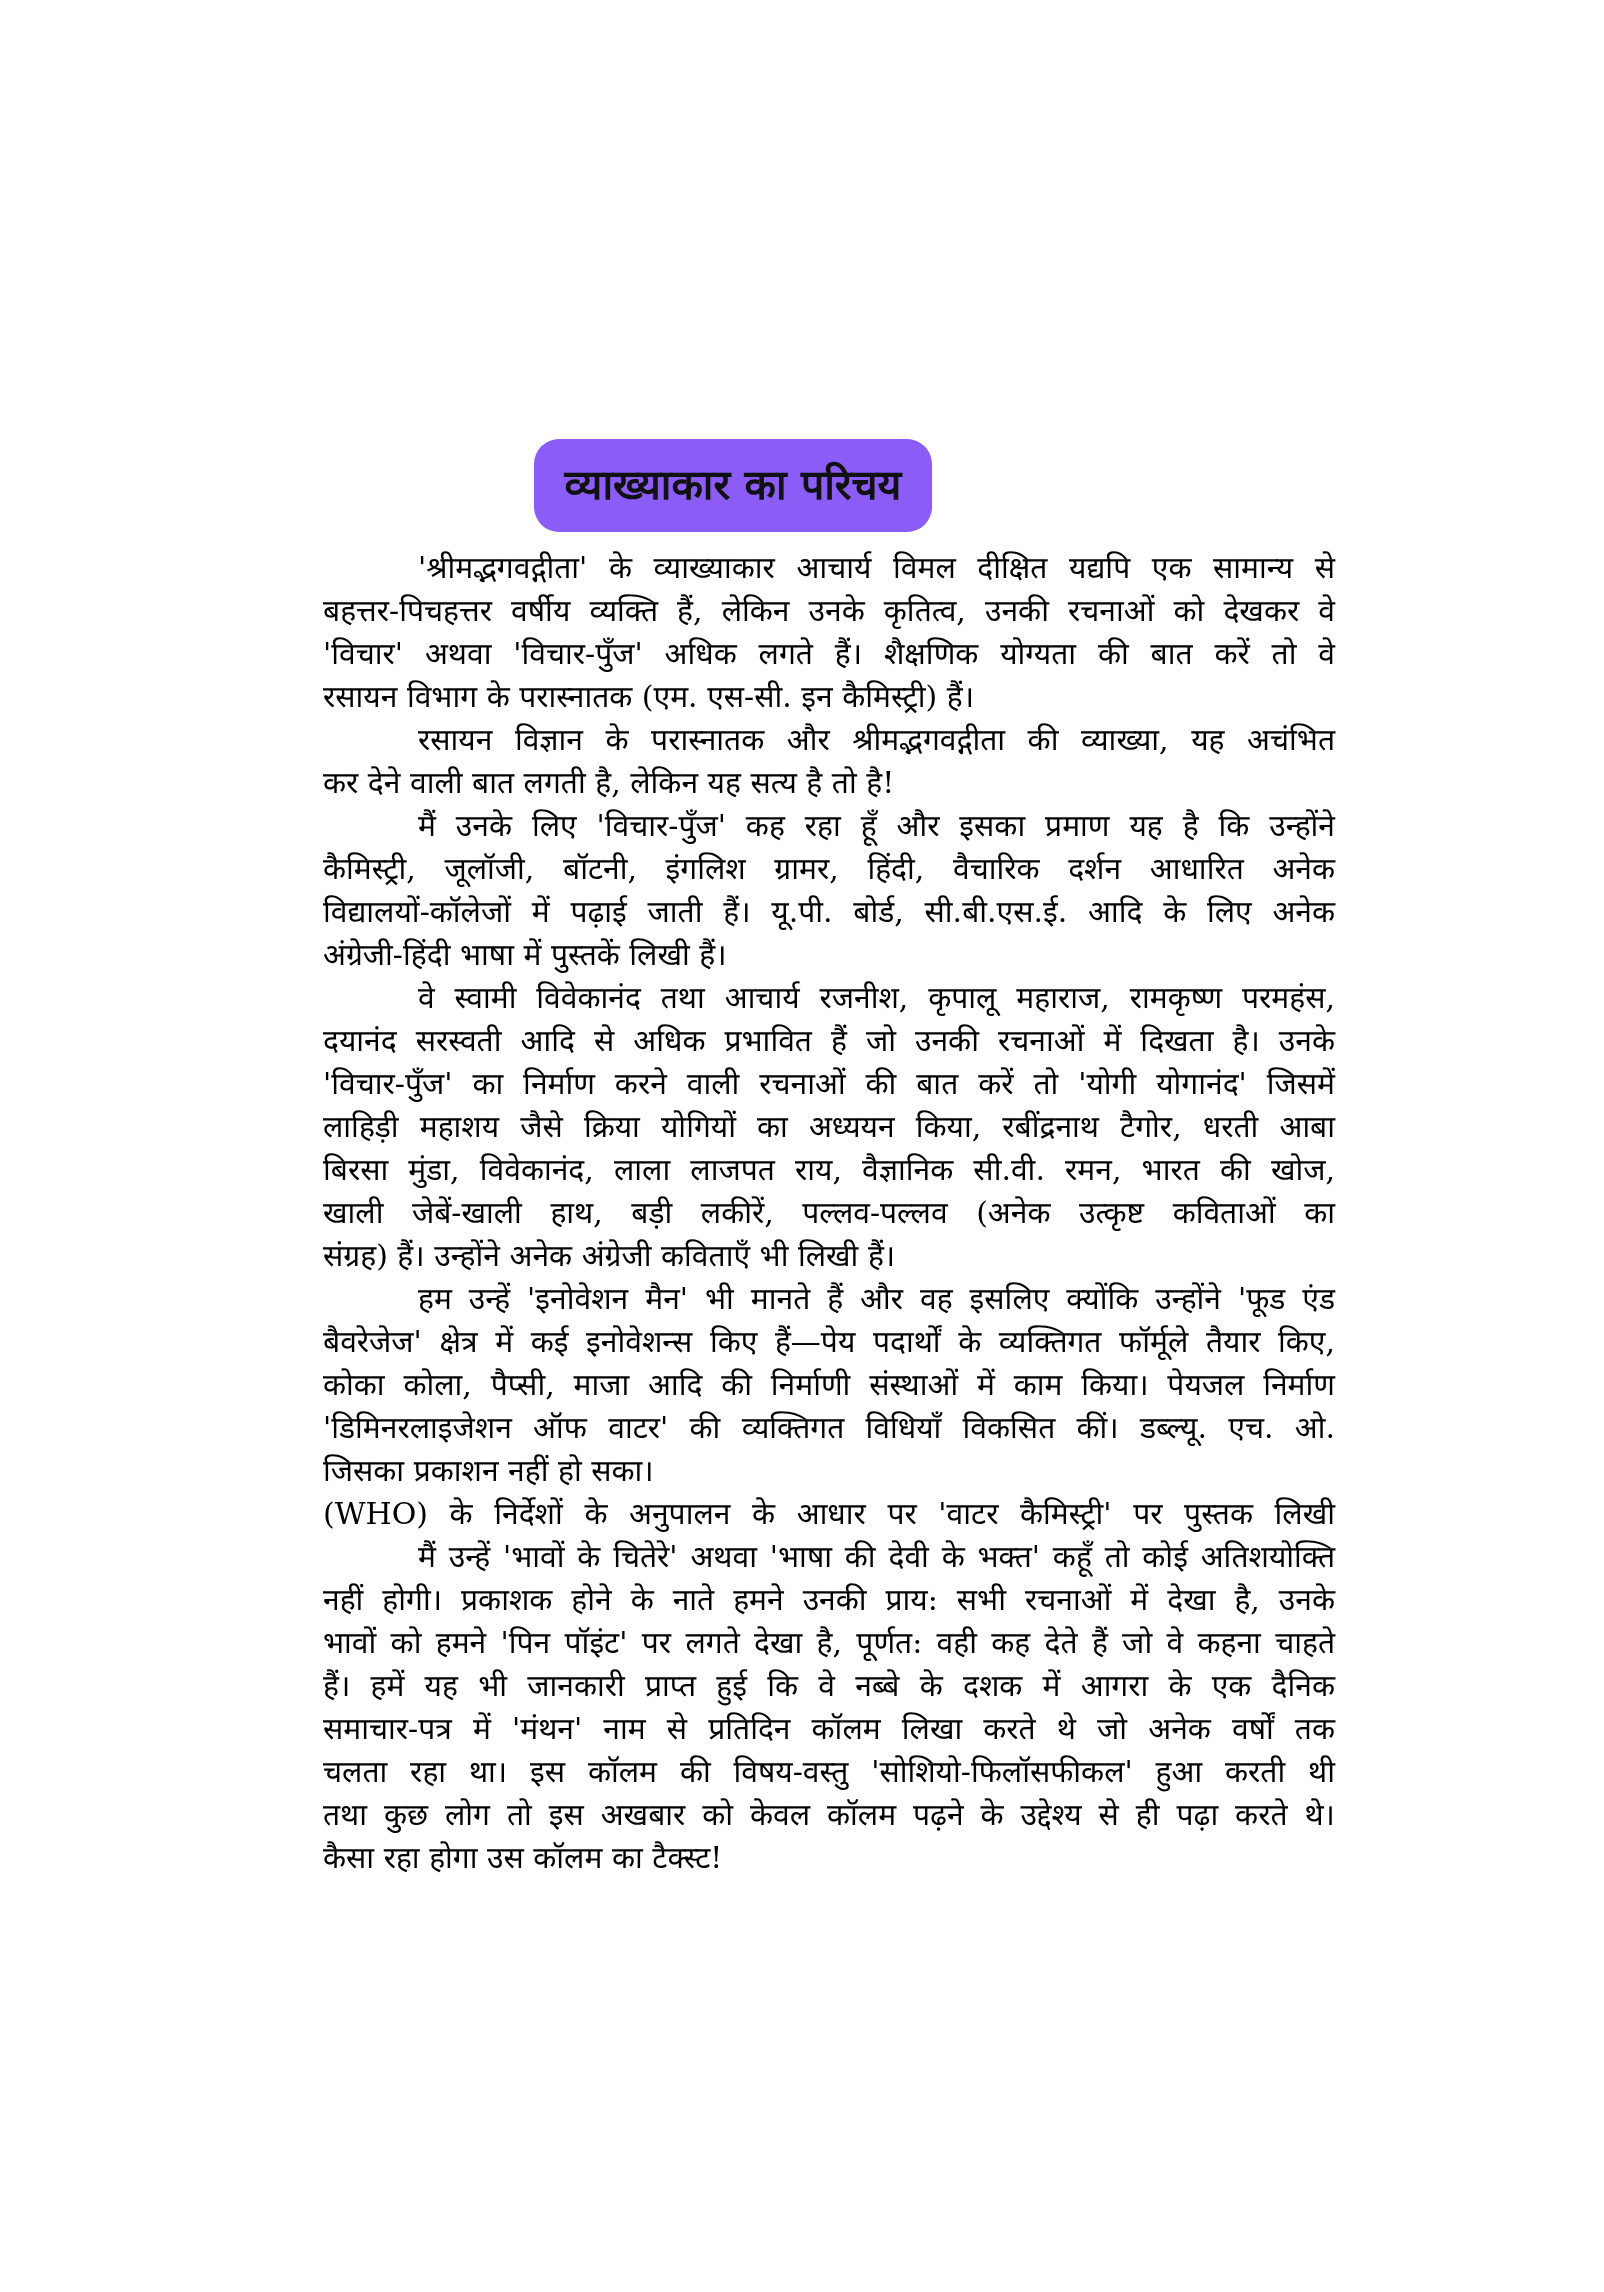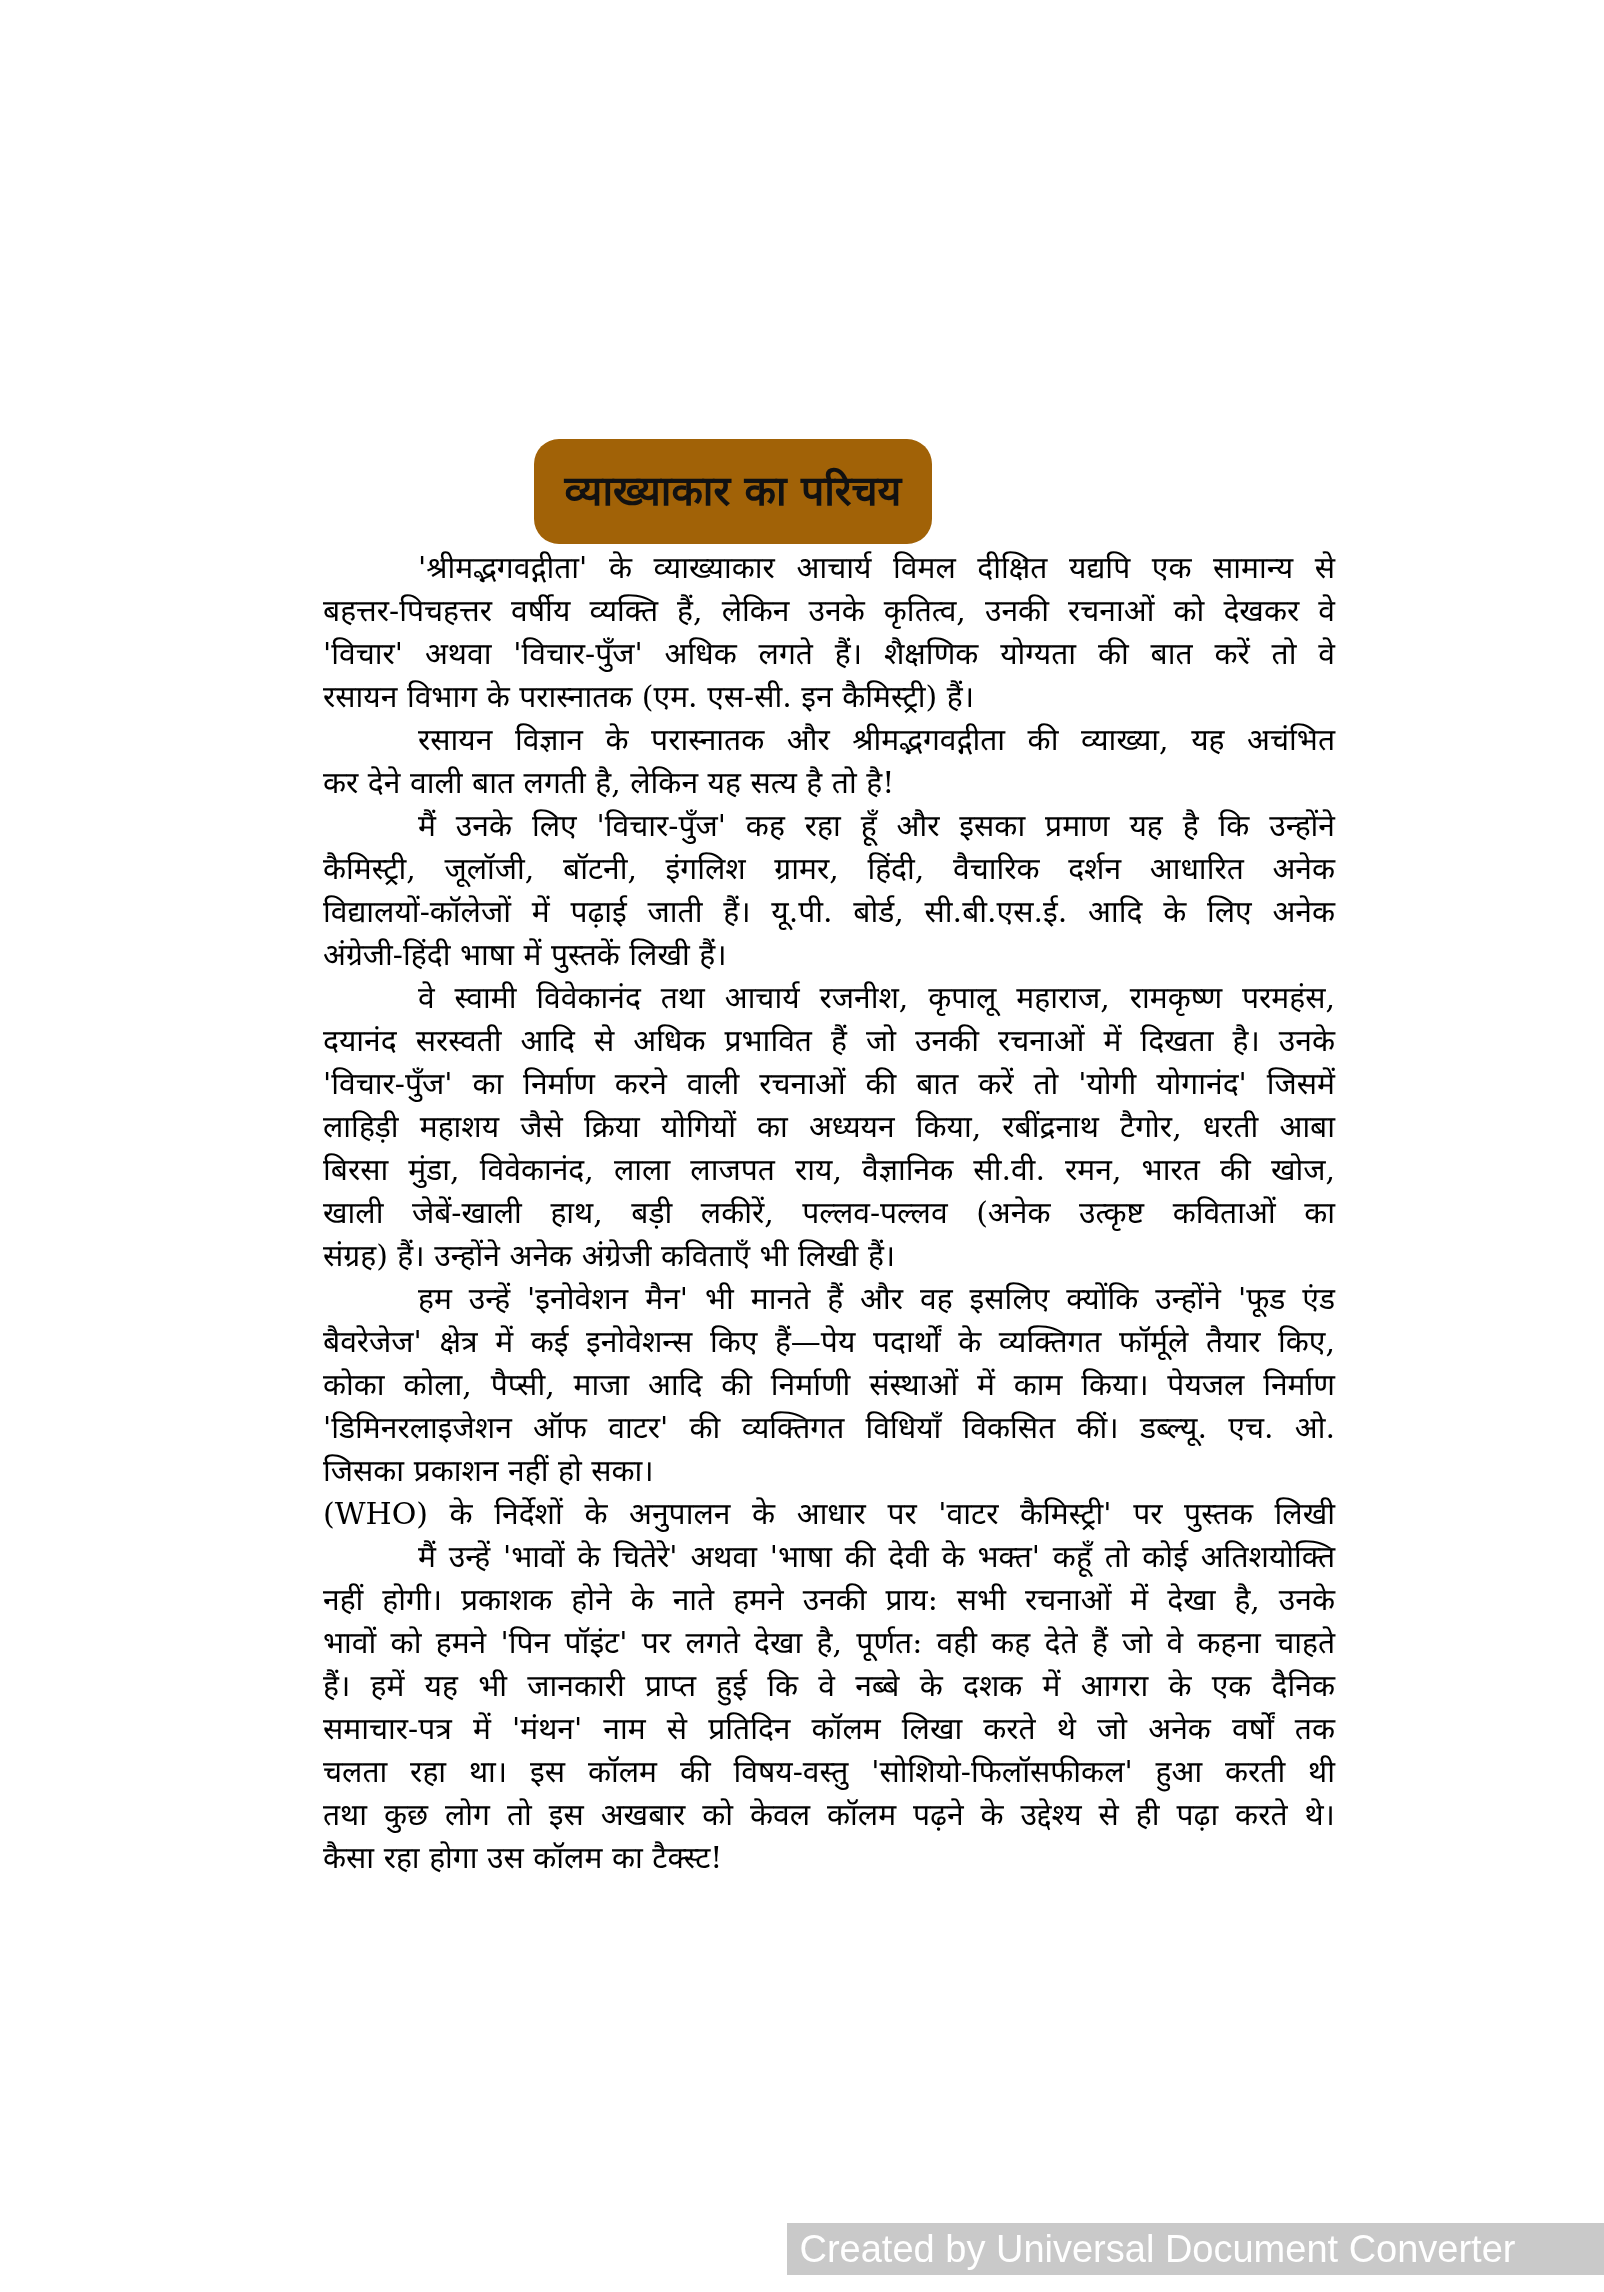--- a/index.html
+++ b/index.html
@@ -14,22 +14,22 @@
     background: #ffffff;
     overflow: hidden;
     font-family: "DejaVu Serif", serif;
     color: #000000;
   }
   .title-box {
     position: absolute;
     left: 534px;
     top: 439px;
     width: 398px;
-    height: 105px;
-    background: #a16207;
+    height: 93px;
+    background: #8b5cf6;
     border-radius: 25px;
     display: flex;
     align-items: center;
     justify-content: center;
   }
   .title-box .title-text {
     font-family: "DejaVu Sans", sans-serif;
     font-weight: 700;
     font-size: 41px;
     line-height: 1;
@@ -128,18 +128,15 @@
         <div class="line">नहीं होगी। प्रकाशक होने के नाते हमने उनकी प्राय: सभी रचनाओं में देखा है, उनके</div>
         <div class="line">भावों को हमने 'पिन पॉइंट' पर लगते देखा है, पूर्णत: वही कह देते हैं जो वे कहना चाहते</div>
         <div class="line">हैं। हमें यह भी जानकारी प्राप्त हुई कि वे नब्बे के दशक में आगरा के एक दैनिक</div>
         <div class="line">समाचार-पत्र में 'मंथन' नाम से प्रतिदिन कॉलम लिखा करते थे जो अनेक वर्षों तक</div>
         <div class="line">चलता रहा था। इस कॉलम की विषय-वस्तु 'सोशियो-फिलॉसफीकल' हुआ करती थी</div>
         <div class="line">तथा कुछ लोग तो इस अखबार को केवल कॉलम पढ़ने के उद्देश्य से ही पढ़ा करते थे।</div>
         <div class="line para-end">कैसा रहा होगा उस कॉलम का टैक्स्ट!</div>
       </div>
     </div>
 
-  <div class="watermark">
-    <span class="watermark-text">Created by Universal Document Converter</span>
-  </div>
 
 </div>
 
 
 </body></html>

